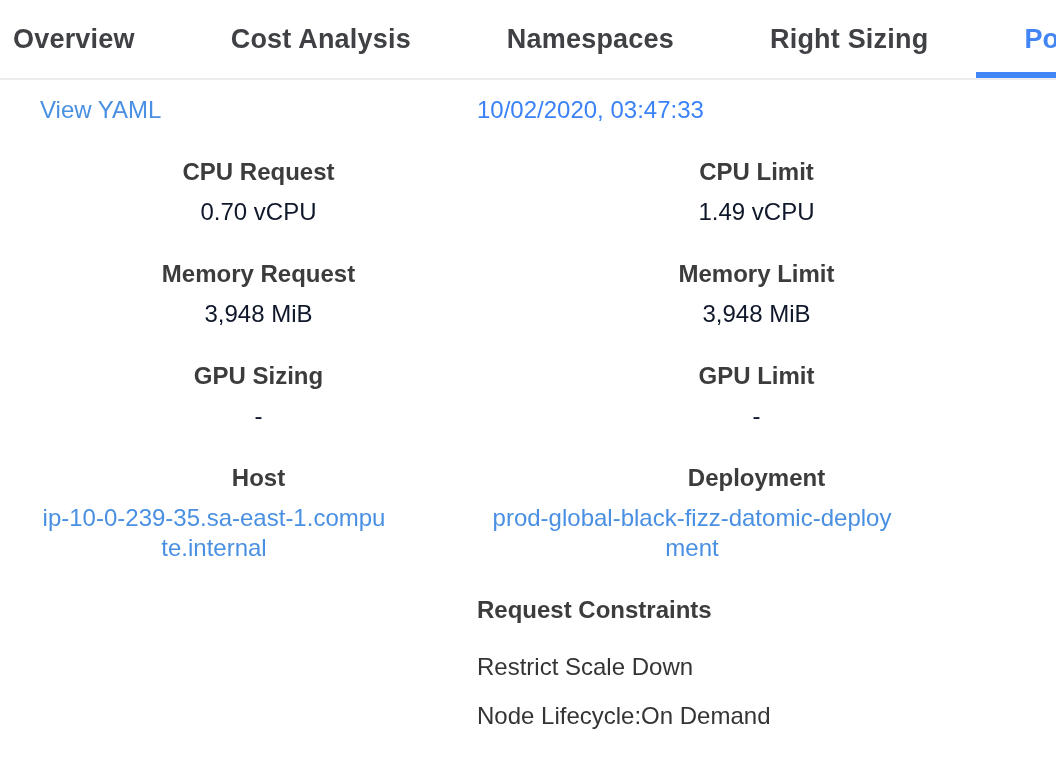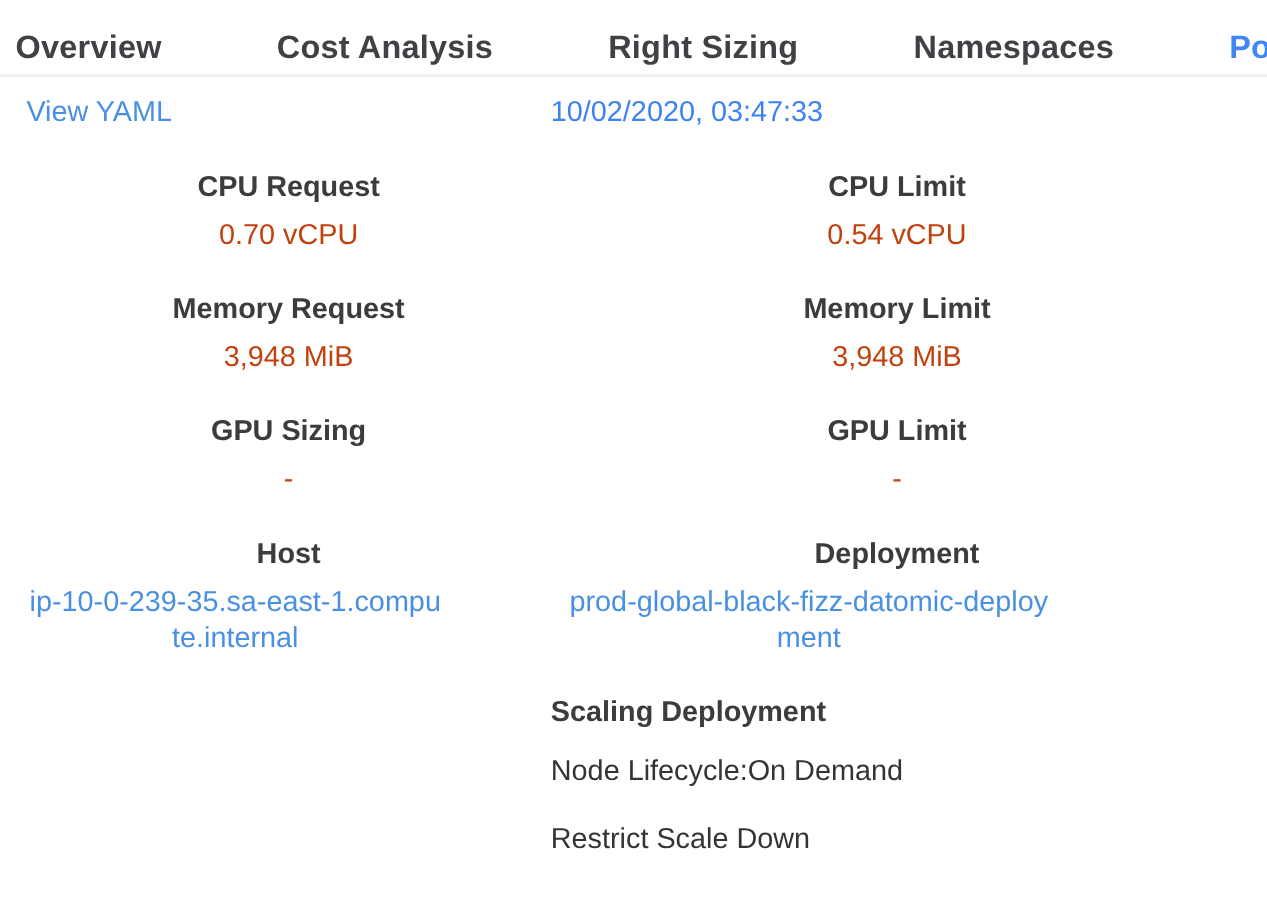--- a/index.html
+++ b/index.html
@@ -6,21 +6,21 @@
   html, body {
     width: 1056px; height: 758px;
     background: #ffffff;
     font-family: "Liberation Sans", "DejaVu Sans", sans-serif;
     overflow: hidden;
   }
 
   
   .tabbar {
     position: relative;
-    height: 64px;
+    height: 80px;
     border-bottom: 2px solid #ececec;
     overflow: hidden;
     background: #ffffff;
   }
   .tabbar-inner {
     display: flex;
     height: 78px;
     margin-left: -35px;
     align-items: stretch;
   }
@@ -43,21 +43,21 @@
     position: absolute;
     left: 0; right: 0; bottom: 0;
     height: 6px;
     background: #4285f4;
   }
 
   
   .panel {
     display: grid;
     grid-template-columns: 437px auto;
-    padding: 15px 20px 0 22px;
+    padding: 15px 20px 0 40px;
   }
   .col { display: block; }
 
   .toprow {
     line-height: 30px;
     font-size: 24px;
     margin-bottom: 32px;
   }
   .link {
     color: #4a90e2;
@@ -72,21 +72,21 @@
   .field-label {
     font-size: 24px;
     font-weight: 700;
     color: #3c3c3c;
     line-height: 30px;
     margin-bottom: 10px;
   }
   .field-value {
     font-size: 24px;
     font-weight: 400;
-    color: #c2410c;
+    color: #0f172a;
     line-height: 30px;
   }
   .field-value.link-value {
     color: #4a90e2;
     word-break: break-all;
     cursor: pointer;
   }
   .host-link  { max-width: 348px; }
   .deploy-link{ max-width: 400px; }
 
@@ -106,22 +106,22 @@
   .scaling-item.first  { margin-top: 27px; }
   .scaling-item.second { margin-top: 19px; }
 </style>
 </head>
 <body>
 
 <div class="tabbar">
   <div class="tabbar-inner">
     <div class="tab">Overview</div>
     <div class="tab">Cost Analysis</div>
+    <div class="tab">Namespaces</div>
     <div class="tab">Right Sizing</div>
-    <div class="tab">Namespaces</div>
     <div class="tab active">Pods</div>
   </div>
 </div>
 
 <div class="panel">
 
   <div class="col">
 
     <div class="toprow">
       <a class="link">View YAML</a>
@@ -148,38 +148,38 @@
     </div>
 
   </div>
 
   <div class="col">
 
     <div class="toprow timestamp">10/02/2020, 03:47:33</div>
 
     <div class="field">
       <div class="field-label">CPU Limit</div>
-      <div class="field-value">0.54 vCPU</div>
+      <div class="field-value">1.49 vCPU</div>
     </div>
 
     <div class="field">
       <div class="field-label">Memory Limit</div>
       <div class="field-value">3,948 MiB</div>
     </div>
 
     <div class="field">
       <div class="field-label">GPU Limit</div>
       <div class="field-value">-</div>
     </div>
 
     <div class="field">
       <div class="field-label">Deployment</div>
       <a class="field-value link-value deploy-link" style="display:block;margin-left:15px;">prod-global-black-fizz-datomic-deployment</a>
     </div>
 
     <div class="scaling-group">
-      <div class="scaling-label">Scaling Deployment</div>
+      <div class="scaling-label">Request Constraints</div>
+      <div class="scaling-item first">Restrict Scale Down</div>
       <div class="scaling-item second">Node Lifecycle:On Demand</div>
-      <div class="scaling-item first">Restrict Scale Down</div>
     </div>
 
   </div>
 </div>
 
 </body></html>

